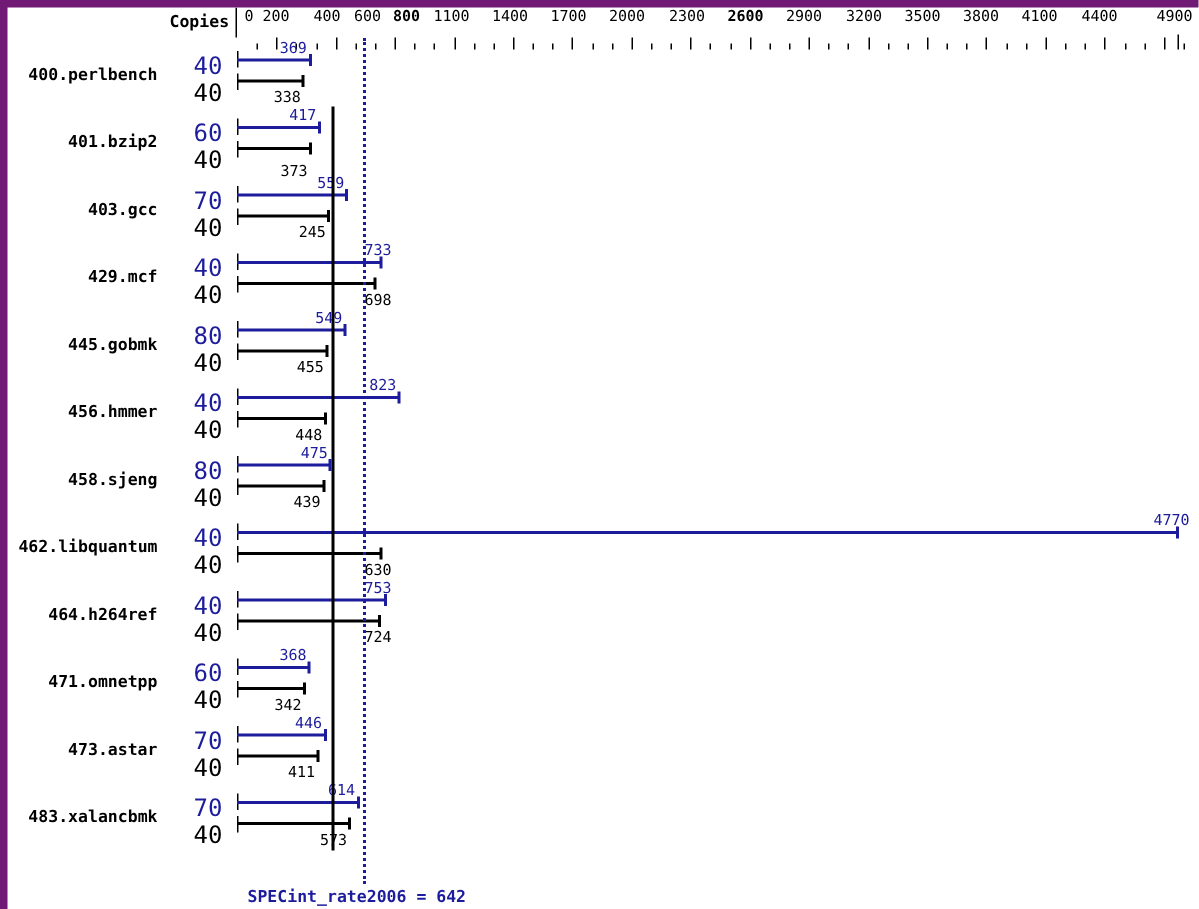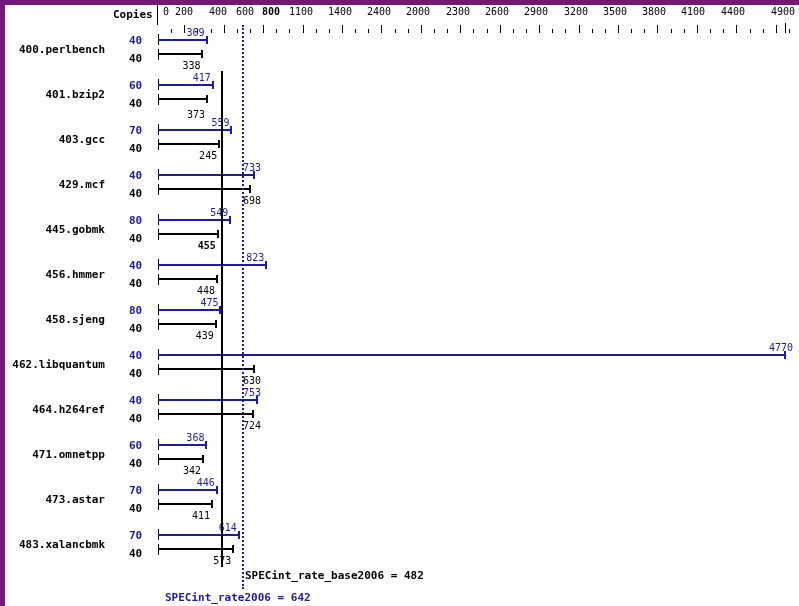--- a/index.html
+++ b/index.html
@@ -4,21 +4,21 @@
 <style>
   html,body{margin:0;padding:0;background:#fff;}
   #root{position:relative;width:797px;height:604px;border:5px solid #701a75;overflow:hidden;background:#fff;
     font-family:"DejaVu Sans Mono","Liberation Mono",monospace;}
   .abs{position:absolute;}
   .copies-h{left:108px;top:3px;font-size:11px;font-weight:bold;color:#000;}
   .axis-v{left:152px;top:0;width:1px;height:20px;background:#000;}
   .tick-lbl{top:1px;font-size:10px;color:#000;white-space:nowrap;}
   .tick{width:1px;background:#000;}
   .bench{font-size:11px;font-weight:bold;color:#000;text-align:right;width:100px;left:0;}
-  .copies{font-size:11px;font-weight:bold;left:124px;width:18px;}
+  .copies{font-size:16px;font-weight:normal;left:124px;width:18px;}
   .peak{color:#1c1c9c;}
   .base{color:#000;}
   .bar{height:2px;}
   .bar.peak{background:#1c1c9c;}
   .bar.base{background:#000;}
   .cap{width:2px;height:8px;}
   .cap.peak{background:#1c1c9c;}
   .cap.base{background:#000;}
   .startcap{width:1px;height:11px;background:#000;left:153px;}
   .val{font-size:10px;white-space:nowrap;}
@@ -33,24 +33,24 @@
   <div class="abs copies-h">Copies</div>
   <div class="abs axis-v"></div>
   <div id="ticks">
       <div class="abs tick-lbl" style="left: 158px;">0</div>
       <div class="abs tick-lbl" style="left: 170px;">200</div>
       <div class="abs tick-lbl" style="left: 204px;">400</div>
       <div class="abs tick-lbl" style="left: 231px;">600</div>
       <div class="abs tick-lbl" style="left: 257px; font-weight: bold;">800</div>
       <div class="abs tick-lbl" style="left: 284px;">1100</div>
       <div class="abs tick-lbl" style="left: 323px;">1400</div>
-      <div class="abs tick-lbl" style="left: 362px;">2400</div>
+      <div class="abs tick-lbl" style="left: 362px;">1700</div>
       <div class="abs tick-lbl" style="left: 401px;">2000</div>
       <div class="abs tick-lbl" style="left: 441px;">2300</div>
-      <div class="abs tick-lbl" style="left: 480px;">2600</div>
+      <div class="abs tick-lbl" style="left: 480px; font-weight: bold;">2600</div>
       <div class="abs tick-lbl" style="left: 519px;">2900</div>
       <div class="abs tick-lbl" style="left: 559px;">3200</div>
       <div class="abs tick-lbl" style="left: 598px;">3500</div>
       <div class="abs tick-lbl" style="left: 637px;">3800</div>
       <div class="abs tick-lbl" style="left: 676px;">4100</div>
       <div class="abs tick-lbl" style="left: 716px;">4400</div>
       <div class="abs tick-lbl" style="left: 766px;">4900</div>
       <div class="abs tick" style="left: 166px; top: 24px; height: 4px;"></div>
       <div class="abs tick" style="left: 179px; top: 20px; height: 8px;"></div>
       <div class="abs tick" style="left: 192px; top: 24px; height: 4px;"></div>
@@ -158,21 +158,21 @@
         <div class="abs bench" style="top: 218px;">445.gobmk</div>
         <div class="abs copies peak" style="top: 209px;">80</div>
         <div class="abs copies base" style="top: 227px;">40</div>
         <div class="abs startcap" style="top: 209px;"></div>
         <div class="abs startcap" style="top: 224px;"></div>
         <div class="abs bar peak" style="left: 153px; top: 214px; width: 72.1642px;"></div>
         <div class="abs cap peak" style="left: 224.164px; top: 211px;"></div>
         <div class="abs bar base" style="left: 153px; top: 228px; width: 59.8082px;"></div>
         <div class="abs cap base" style="left: 211.808px; top: 225px;"></div>
         <div class="abs val peak" style="left: 205.164px; top: 202px;">549</div>
-        <div class="abs val base" style="left: 192.808px; top: 235px; font-weight: bold;">455</div>
+        <div class="abs val base" style="left: 192.808px; top: 235px;">455</div>
       </div>
       <div>
         <div class="abs bench" style="top: 263px;">456.hmmer</div>
         <div class="abs copies peak" style="top: 254px;">40</div>
         <div class="abs copies base" style="top: 272px;">40</div>
         <div class="abs startcap" style="top: 254px;"></div>
         <div class="abs startcap" style="top: 269px;"></div>
         <div class="abs bar peak" style="left: 153px; top: 259px; width: 108.181px;"></div>
         <div class="abs cap peak" style="left: 260.181px; top: 256px;"></div>
         <div class="abs bar base" style="left: 153px; top: 273px; width: 58.8881px;"></div>
@@ -254,15 +254,14 @@
         <div class="abs bar peak" style="left: 153px; top: 529px; width: 80.7082px;"></div>
         <div class="abs cap peak" style="left: 232.708px; top: 526px;"></div>
         <div class="abs bar base" style="left: 153px; top: 543px; width: 75.3189px;"></div>
         <div class="abs cap base" style="left: 227.319px; top: 540px;"></div>
         <div class="abs val peak" style="left: 213.708px; top: 517px;">614</div>
         <div class="abs val base" style="left: 208.319px; top: 550px;">573</div>
       </div>
     </div>
   <div class="abs refline"></div>
   <div class="abs dotline"></div>
-  <div class="abs summary base" style="left:240px;top:564px;">SPECint_rate_base2006 = 482</div>
   <div class="abs summary peak" style="left:160px;top:586px;">SPECint_rate2006 = 642</div>
 </div>
 
 </body></html>

